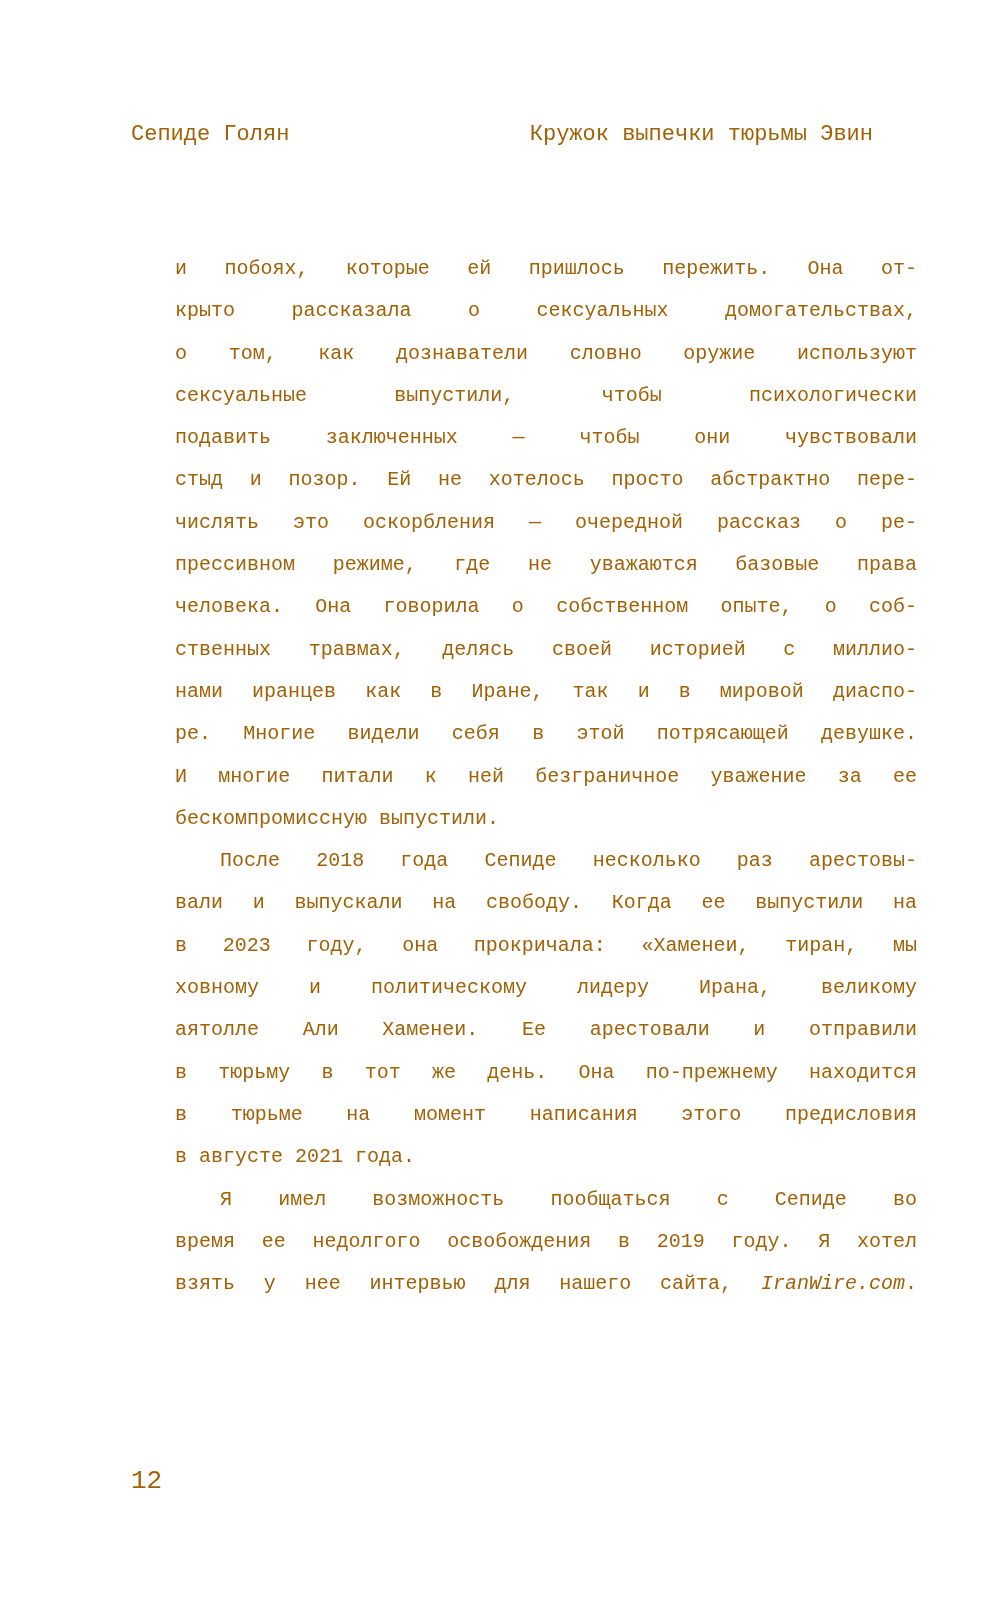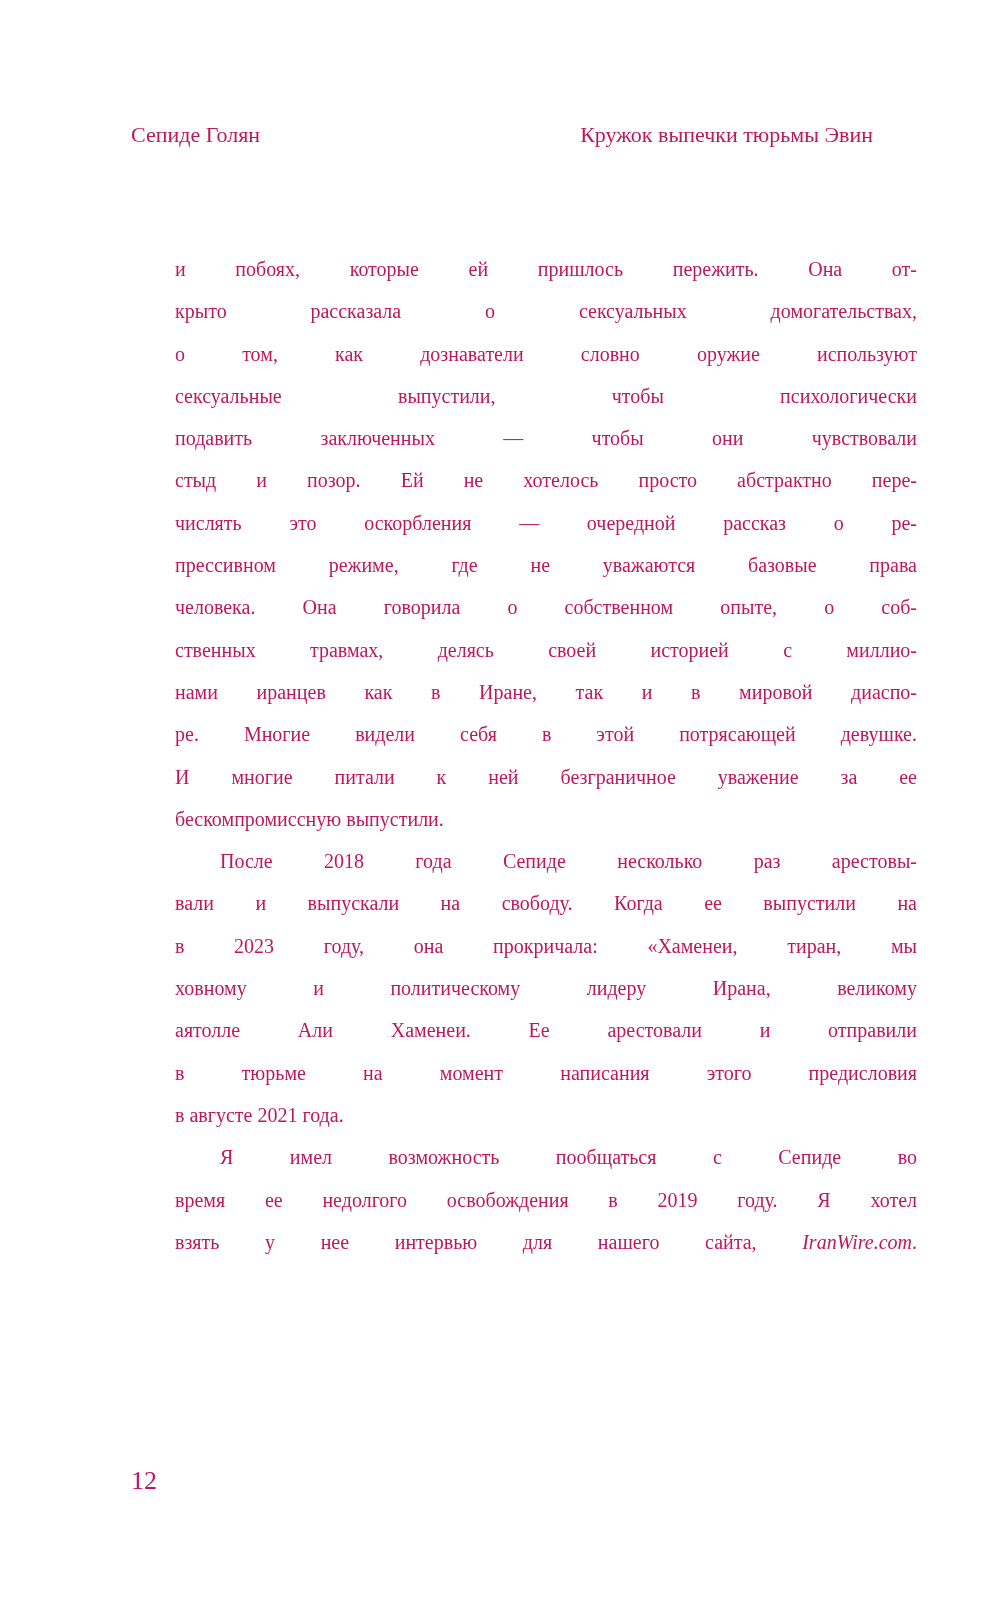--- a/index.html
+++ b/index.html
@@ -5,22 +5,22 @@
   html, body {
     margin: 0;
     padding: 0;
     background: #ffffff;
   }
   .page {
     position: relative;
     width: 1000px;
     height: 1616px;
     background: #ffffff;
-    color: #be185d;
-    font-family: Liberation Serif, serif;
+    color: #a16207;
+    font-family: Liberation Mono, monospace;
     overflow: hidden;
   }
   .running-head {
     position: absolute;
     top: 122px;
     left: 131px;
     width: 742px;
     display: flex;
     justify-content: space-between;
     font-size: 22px;
@@ -87,20 +87,21 @@
       <div class="line"><span>ственных травмах, делясь своей историей с миллио-</span></div>
       <div class="line"><span>нами иранцев как в Иране, так и в мировой диаспо-</span></div>
       <div class="line"><span>ре. Многие видели себя в этой потрясающей девушке.</span></div>
       <div class="line"><span>И многие питали к ней безграничное уважение за ее</span></div>
       <div class="line endline"><span>бескомпромиссную выпустили.</span></div>
       <div class="line indent"><span>После 2018 года Сепиде несколько раз арестовы-</span></div>
       <div class="line"><span>вали и выпускали на свободу. Когда ее выпустили на</span></div>
       <div class="line"><span>в 2023 году, она прокричала: «Хаменеи, тиран, мы</span></div>
       <div class="line"><span>ховному и политическому лидеру Ирана, великому</span></div>
       <div class="line"><span>аятолле Али Хаменеи. Ее арестовали и отправили</span></div>
+      <div class="line"><span>в тюрьму в тот же день. Она по-прежнему находится</span></div>
       <div class="line"><span>в тюрьме на момент написания этого предисловия</span></div>
       <div class="line endline"><span>в августе 2021 года.</span></div>
       <div class="line indent"><span>Я имел возможность пообщаться с Сепиде во</span></div>
       <div class="line"><span>время ее недолгого освобождения в 2019 году. Я хотел</span></div>
       <div class="line"><span>взять у нее интервью для нашего сайта, </span><span class="italic">IranWire.com</span><span>.</span></div>
     </div>
 
   <div class="page-number">12</div>
 
 </div>

